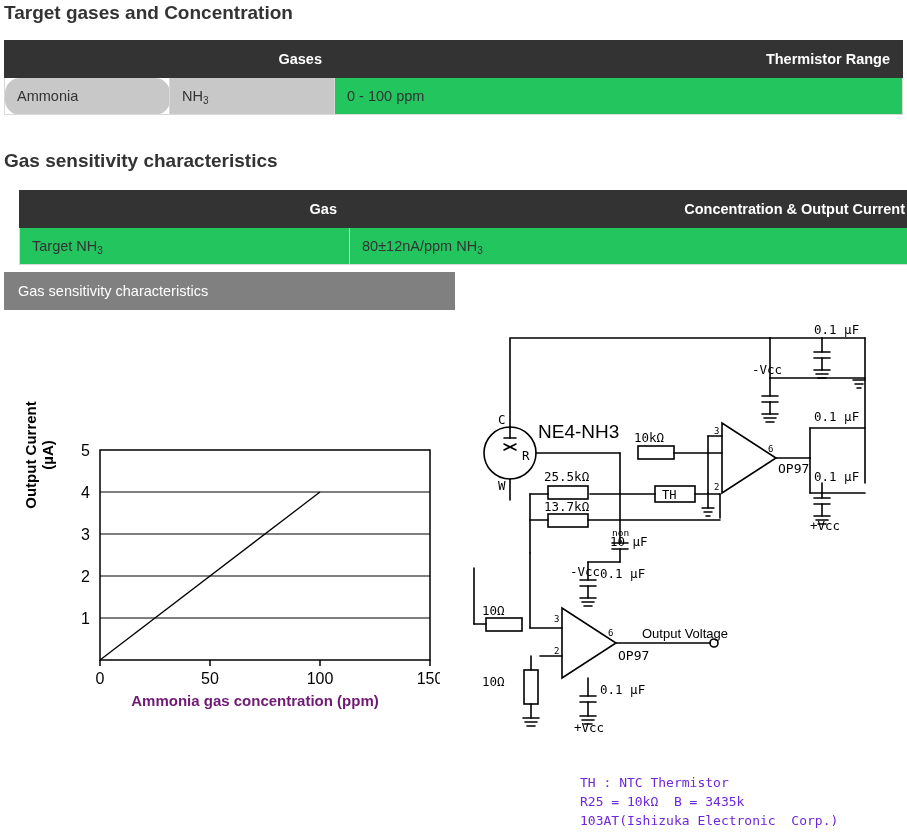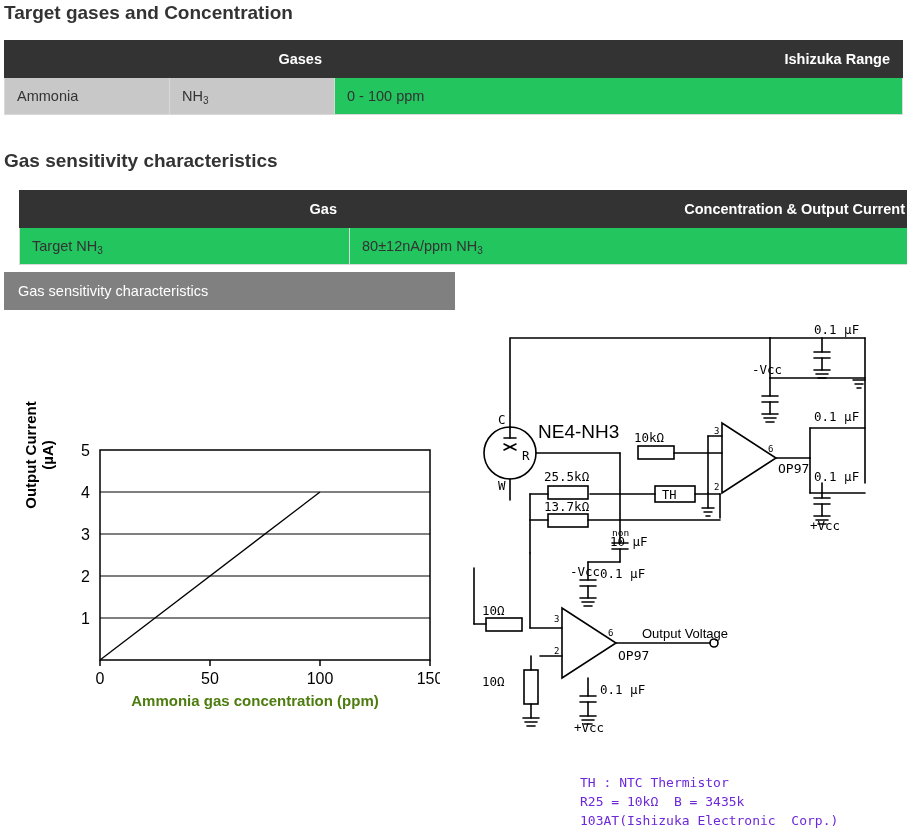--- a/index.html
+++ b/index.html
@@ -54,21 +54,21 @@
     color: #333333;
     background: #22c55e;
   }
   td.shade {
     background: #c8c8c8 !important;
   }
   #table-1 { top: 40px; }
   #table-2 { top: 190px; margin-left: 15px; }
 
   .col-a { width: 305px; }
-  .col-a1 { width: 152px; }
+  .col-a1 { width: 152px; border-radius: 15px; }
   .col-a2 { width: 152px; }
 
   sub {
     font-size: 10px;
     vertical-align: baseline;
     position: relative;
     top: 3px;
   }
 
   .caption-bar {
@@ -113,21 +113,21 @@
     text-align: center;
   }
   .chart-xlabel {
     position: absolute;
     left: 80px;
     top: 262px;
     width: 330px;
     text-align: center;
     font-size: 15px;
     font-weight: bold;
-    color: #4d7c0f;
+    color: #701a75;
   }
   .chart-svg { position: absolute; left: 30px; top: 0px; }
 
   
   .circuit-wrap {
     position: absolute;
     left: 470px;
     top: 318px;
     width: 430px;
     height: 515px;
@@ -147,21 +147,21 @@
 <body>
 
 <div class="page">
 
   <h2 class="section-title" id="title-1">Target gases and Concentration</h2>
 
   <table class="data-table" id="table-1">
     <thead>
       <tr>
         <th colspan="2" class="col-a">Gases</th>
-        <th>Ishizuka Range</th>
+        <th>Thermistor Range</th>
       </tr>
     </thead>
     <tbody>
       <tr>
         <td class="shade col-a1">Ammonia</td>
         <td class="shade col-a2"><span>NH</span><sub>3</sub></td>
         <td>0 - 100 ppm</td>
       </tr>
     </tbody>
   </table>

